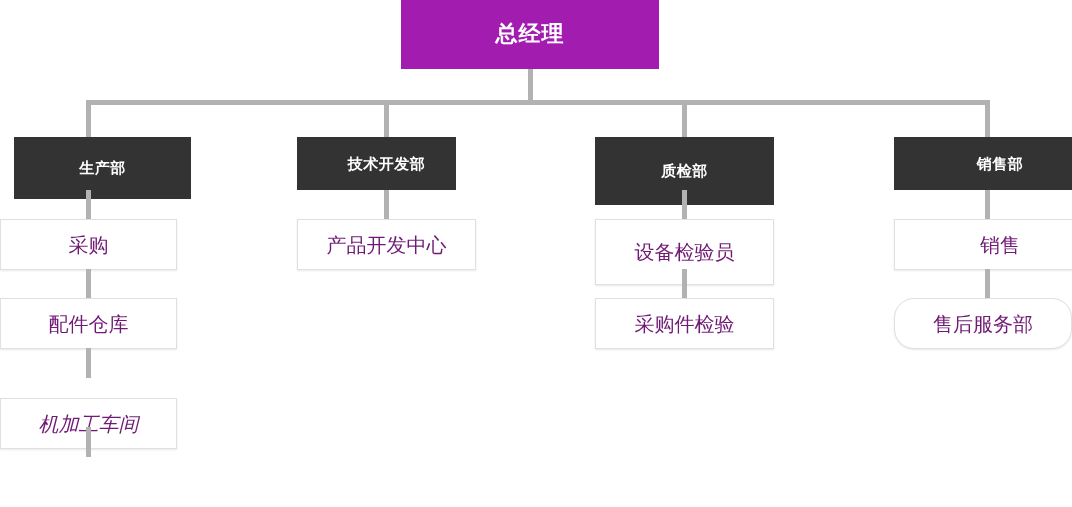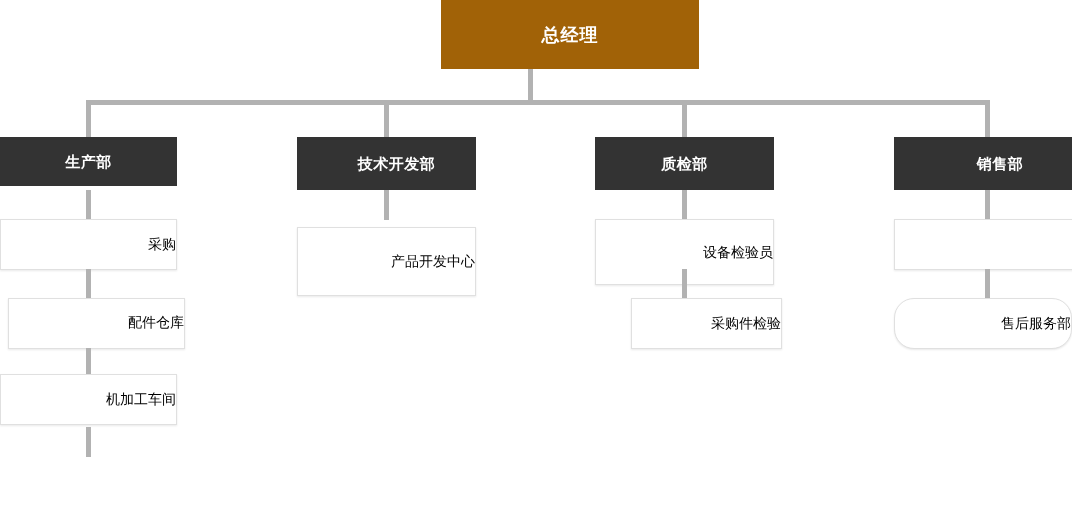--- a/index.html
+++ b/index.html
@@ -32,108 +32,106 @@
     position: absolute;
     box-sizing: border-box;
     display: flex;
     align-items: center;
     justify-content: center;
     text-align: center;
     line-height: 1.2;
   }
 
   .node-root {
-    background: #a16207;
+    background: #a21caf;
     color: #ffffff;
-    font-size: 18px;
+    font-size: 22px;
     font-weight: bold;
     letter-spacing: 1px;
-    margin-left: 40px;
   }
 
   .node-dept {
     background: #333333;
     color: #ffffff;
     font-size: 15px;
     font-weight: bold;
     letter-spacing: 0.5px;
   }
 
   .node-unit {
     background: #ffffff;
-    color: #000000;
-    font-size: 14px;
+    color: #701a75;
+    font-size: 20px;
     border: 1px solid #e0e0e0;
     box-shadow: 0 1px 2px rgba(0,0,0,0.09);
-    justify-content: flex-end;
   }
 </style>
 </head>
 <body>
 
 <div id="org-chart">
 
   <div class="node node-root" style="left:401px; top:0px; width:258px; height:69px;">
     <span>总经理</span>
   </div>
 
   <div class="conn conn-v" style="left:528px; top:69px; width:5px; height:36px;"></div>
 
   <div class="conn conn-h" style="left:86px; top:100px; width:904px; height:5px;"></div>
 
   <div class="conn conn-v" style="left:86px;  top:100px; height:37px;"></div>
   <div class="conn conn-v" style="left:384px; top:100px; height:37px;"></div>
   <div class="conn conn-v" style="left:682px; top:100px; height:37px;"></div>
   <div class="conn conn-v" style="left:985px; top:100px; height:37px;"></div>
 
-  <div class="node node-dept" style="left:0px; top:137px; width:177px; height:49px;">
+  <div class="node node-dept" style="left:14px; top:137px; width:177px; height:62px;">
     <span>生产部</span>
   </div>
 
-  <div class="node node-dept" style="left:297px; top:137px; width:179px; height:53px;padding-left:20px;">
+  <div class="node node-dept" style="left:297px; top:137px; width:159px; height:53px;padding-left:20px;">
     <span>技术开发部</span>
   </div>
 
-  <div class="node node-dept" style="left:595px; top:137px; width:179px; height:53px;">
+  <div class="node node-dept" style="left:595px; top:137px; width:179px; height:68px;">
     <span>质检部</span>
   </div>
 
   <div class="node node-dept" style="left:894px; top:137px; width:212px; height:53px;">
     <span>销售部</span>
   </div>
 
   <div class="conn conn-v" style="left:86px; top:190px; height:30px;"></div>
   <div class="node node-unit" style="left:0px; top:219px; width:177px; height:51px;">
     <span>采购</span>
   </div>
 
   <div class="conn conn-v" style="left:86px; top:269px; height:30px;"></div>
-  <div class="node node-unit" style="left:8px; top:298px; width:177px; height:51px;font-family:Liberation Mono, monospace;">
+  <div class="node node-unit" style="left:0px; top:298px; width:177px; height:51px;">
     <span>配件仓库</span>
   </div>
 
   <div class="conn conn-v" style="left:86px; top:348px; height:30px;"></div>
-  <div class="node node-unit" style="left:0px; top:374px; width:177px; height:51px;">
+  <div class="node node-unit" style="left:0px; top:398px; width:177px; height:51px;font-style:italic;">
     <span>机加工车间</span>
   </div>
 
   <div class="conn conn-v" style="left:86px; top:427px; height:30px;"></div>
 
   <div class="conn conn-v" style="left:384px; top:190px; height:30px;"></div>
-  <div class="node node-unit" style="left:297px; top:227px; width:179px; height:69px;">
+  <div class="node node-unit" style="left:297px; top:219px; width:179px; height:51px;">
     <span>产品开发中心</span>
   </div>
 
   <div class="conn conn-v" style="left:682px; top:190px; height:30px;"></div>
   <div class="node node-unit" style="left:595px; top:219px; width:179px; height:66px;">
     <span>设备检验员</span>
   </div>
 
   <div class="conn conn-v" style="left:682px; top:269px; height:30px;"></div>
-  <div class="node node-unit" style="left:595px; top:298px; width:151px; height:51px;margin-left:36px;">
+  <div class="node node-unit" style="left:595px; top:298px; width:179px; height:51px;">
     <span>采购件检验</span>
   </div>
 
   <div class="conn conn-v" style="left:985px; top:190px; height:30px;"></div>
   <div class="node node-unit" style="left:894px; top:219px; width:212px; height:51px;">
     <span>销售</span>
   </div>
 
   <div class="conn conn-v" style="left:985px; top:269px; height:30px;"></div>
   <div class="node node-unit" style="left:894px; top:298px; width:178px; height:51px;border-radius:20px;">

